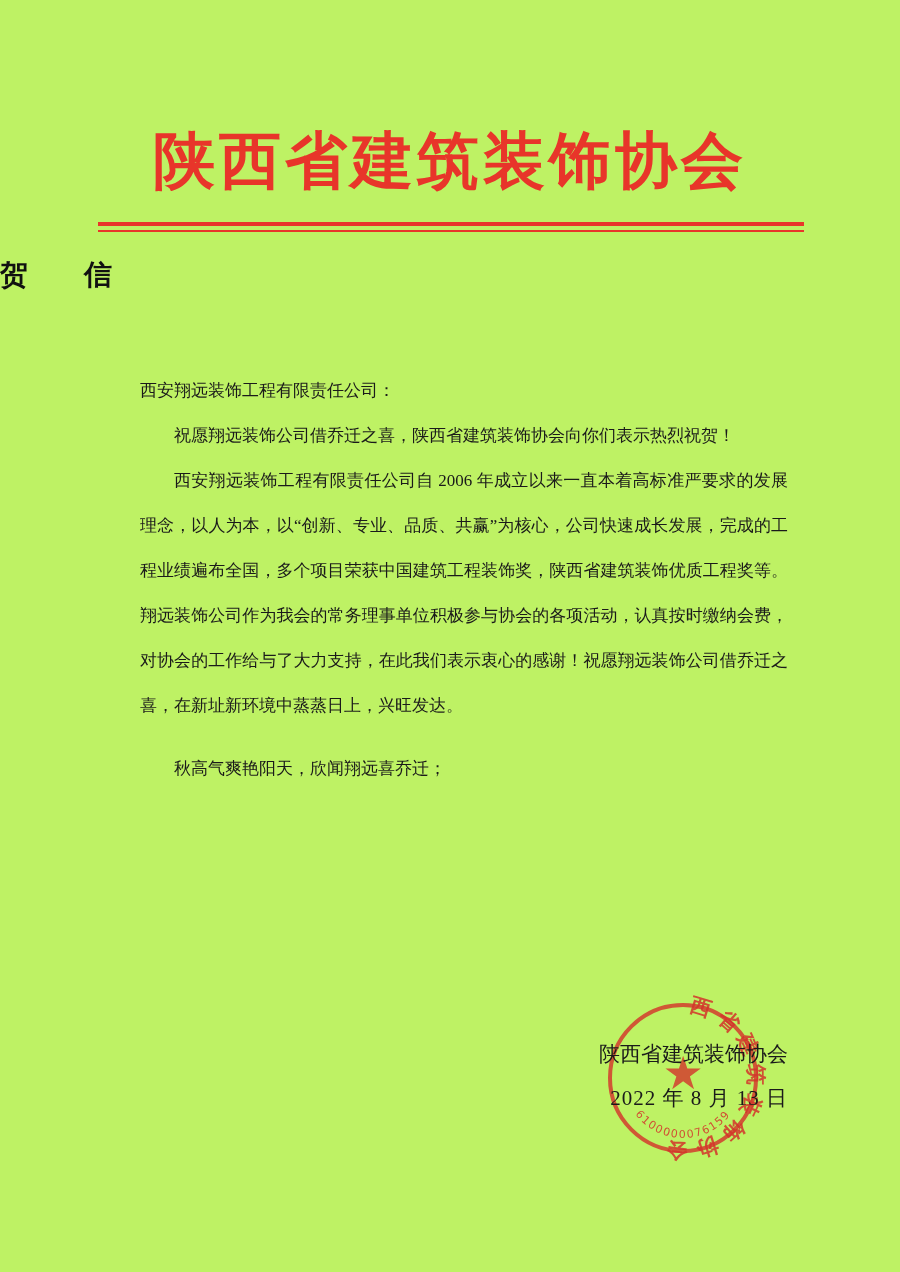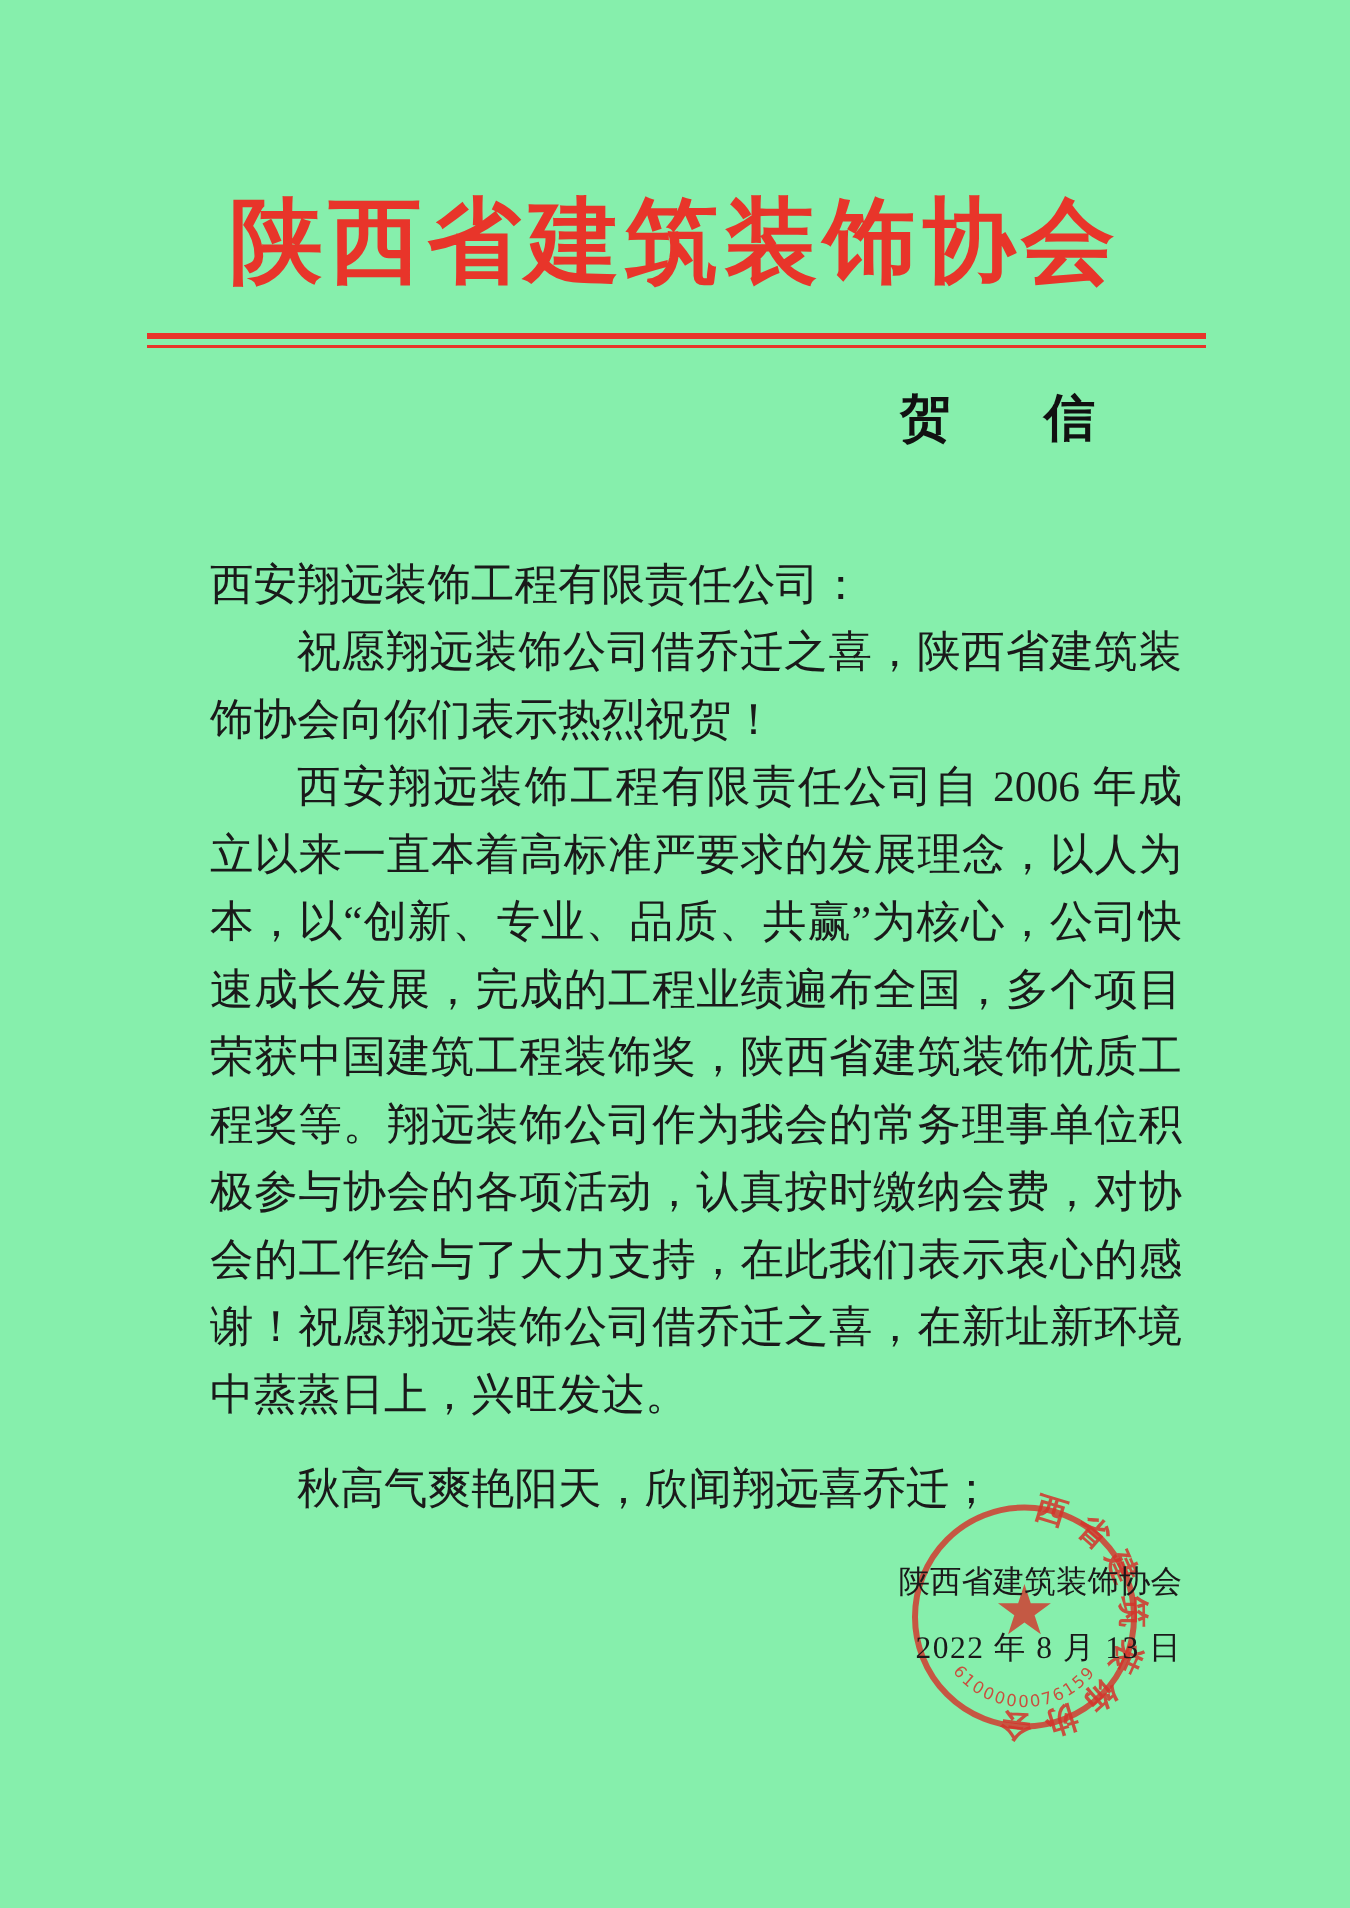--- a/index.html
+++ b/index.html
@@ -12,21 +12,21 @@
     height: 1272px;
     position: relative;
     font-family: "Liberation Serif", "DejaVu Serif", serif;
     color: #000;
     overflow: hidden;
   }
 
   .page {
     position: absolute;
     inset: 0;
-    background: #86efac;
+    background: #bef264;
   }
 
   
   .letterhead {
     position: absolute;
     top: 128px;
     left: 0;
     width: 900px;
     text-align: center;
   }
@@ -56,35 +56,35 @@
     width: 100%;
     margin-top: 4px;
   }
 
   
   .doc-type {
     position: absolute;
     top: 256px;
     left: 0;
     width: 744px;
-    text-align: right;
+    text-align: left;
     font-family: "DejaVu Sans", "Liberation Sans", sans-serif;
     font-weight: bold;
-    font-size: 34px;
+    font-size: 28px;
     letter-spacing: 14px;
     color: #111;
   }
 
   
   .body-block {
     position: absolute;
     top: 368px;
     left: 140px;
     width: 648px;
-    font-size: 29px;
+    font-size: 17px;
     line-height: 45px;
     color: #1a1a1a;
     text-align: justify;
     text-justify: inter-ideograph;
   }
   .salutation {
     margin: 0 0 0 0;
   }
   .para {
     margin: 0;

